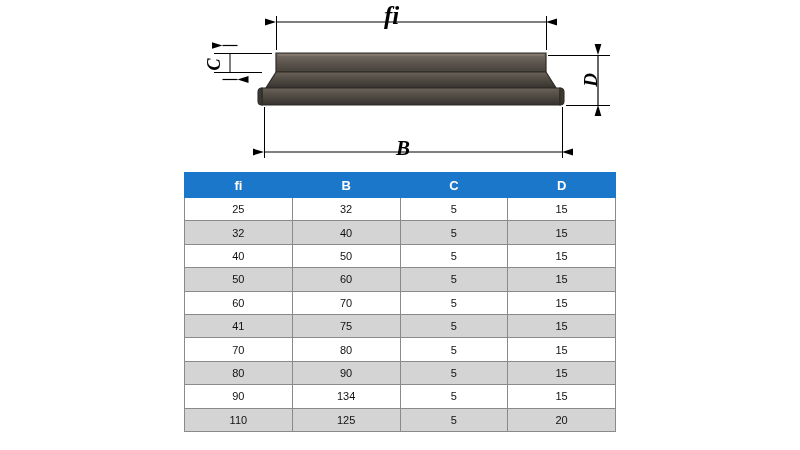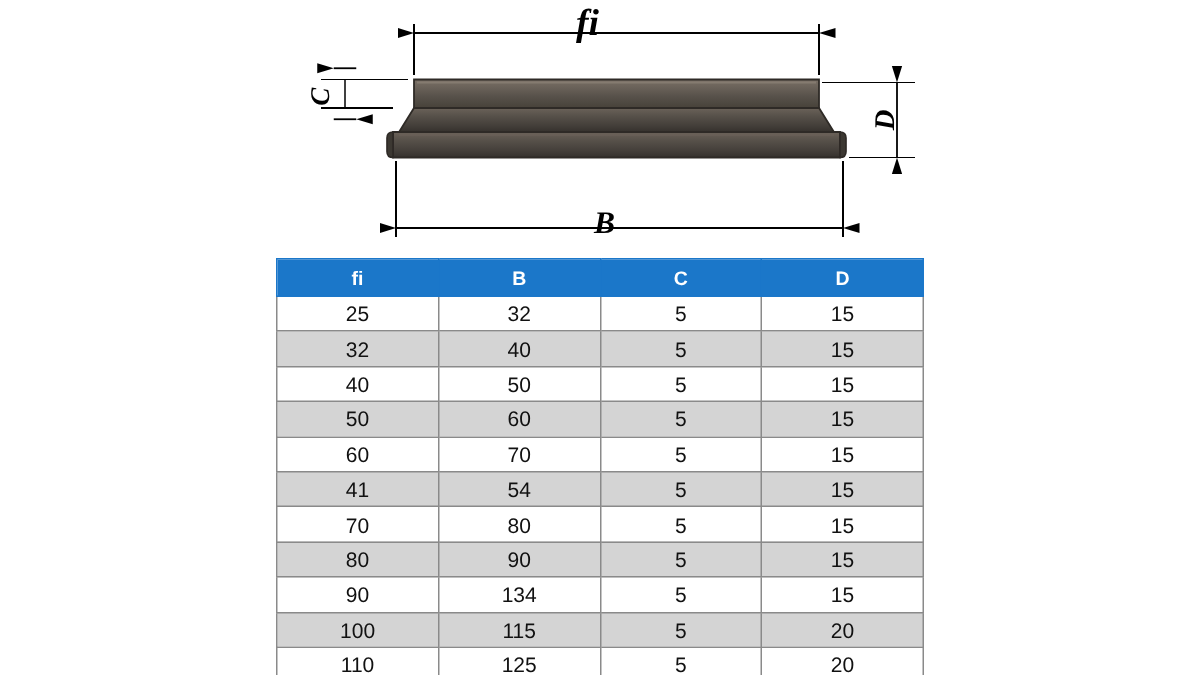--- a/index.html
+++ b/index.html
@@ -66,21 +66,21 @@
     width: 432px;
   }
   table {
     border-collapse: collapse;
     width: 432px;
     table-layout: fixed;
   }
   th, td {
     border: 1px solid #8a8a8a;
     text-align: center;
-    font-size: 14px;
+    font-size: 11px;
     height: 22.4px;
     padding: 0;
     color: #111111;
   }
   thead th {
     background: #1b77c9;
     color: #ffffff;
     font-weight: bold;
     font-size: 13px;
     height: 24px;
@@ -201,47 +201,41 @@
             <td>15</td>
           </tr>
           <tr>
             <td>60</td>
             <td>70</td>
             <td>5</td>
             <td>15</td>
           </tr>
           <tr>
             <td>41</td>
-            <td>54</td>
+            <td>75</td>
             <td>5</td>
             <td>15</td>
           </tr>
           <tr>
             <td>70</td>
             <td>80</td>
             <td>5</td>
             <td>15</td>
           </tr>
           <tr>
             <td>80</td>
             <td>90</td>
             <td>5</td>
             <td>15</td>
           </tr>
           <tr>
             <td>90</td>
             <td>134</td>
             <td>5</td>
             <td>15</td>
-          </tr>
-          <tr>
-            <td>100</td>
-            <td>115</td>
-            <td>5</td>
-            <td>20</td>
           </tr>
           <tr>
             <td>110</td>
             <td>125</td>
             <td>5</td>
             <td>20</td>
           </tr>
         </tbody>
     </table>
   </div>

